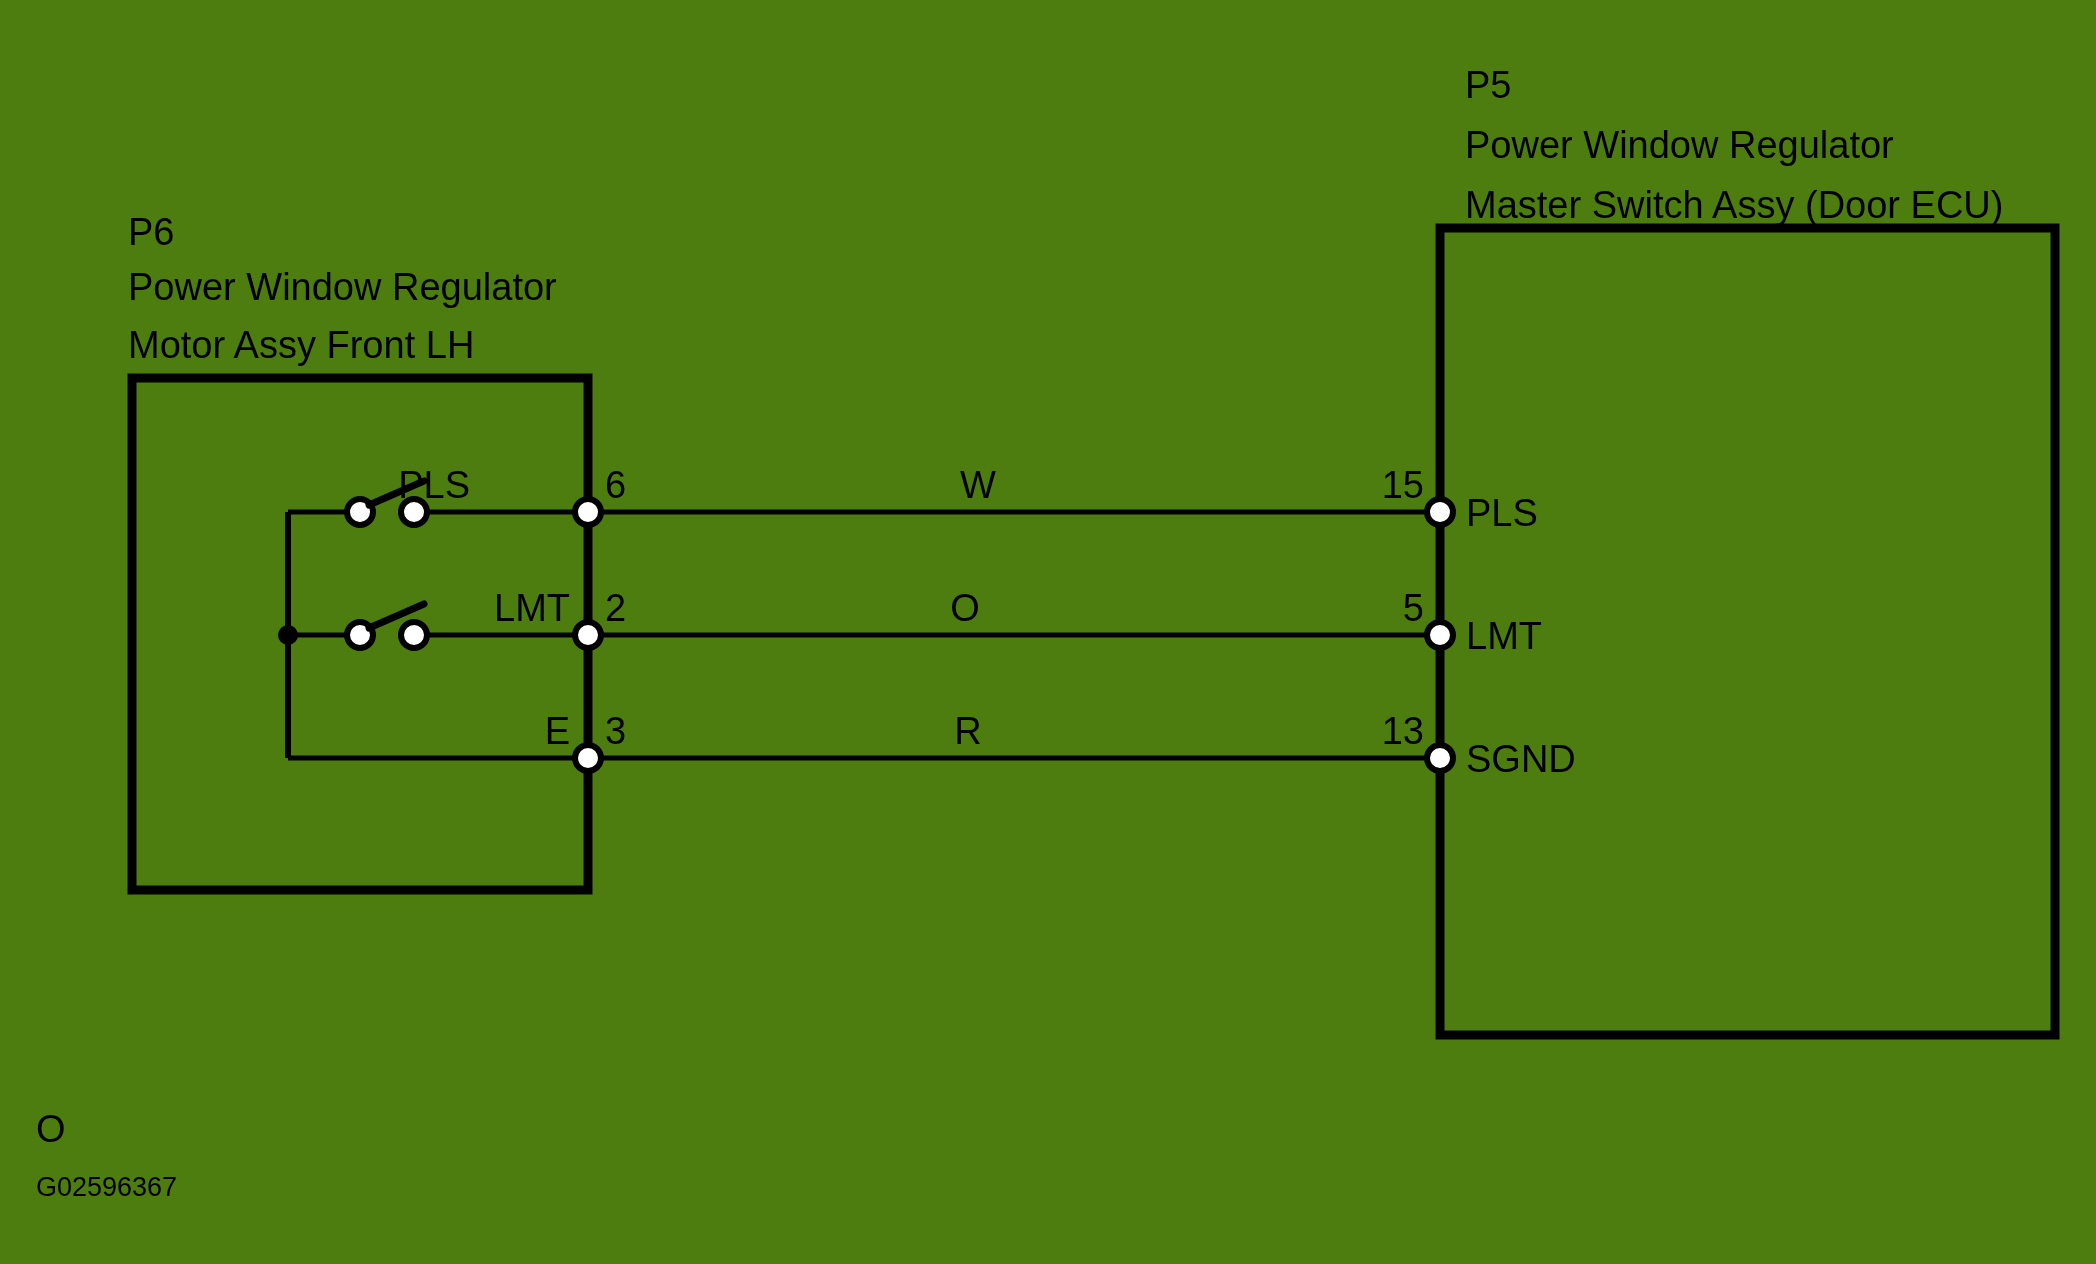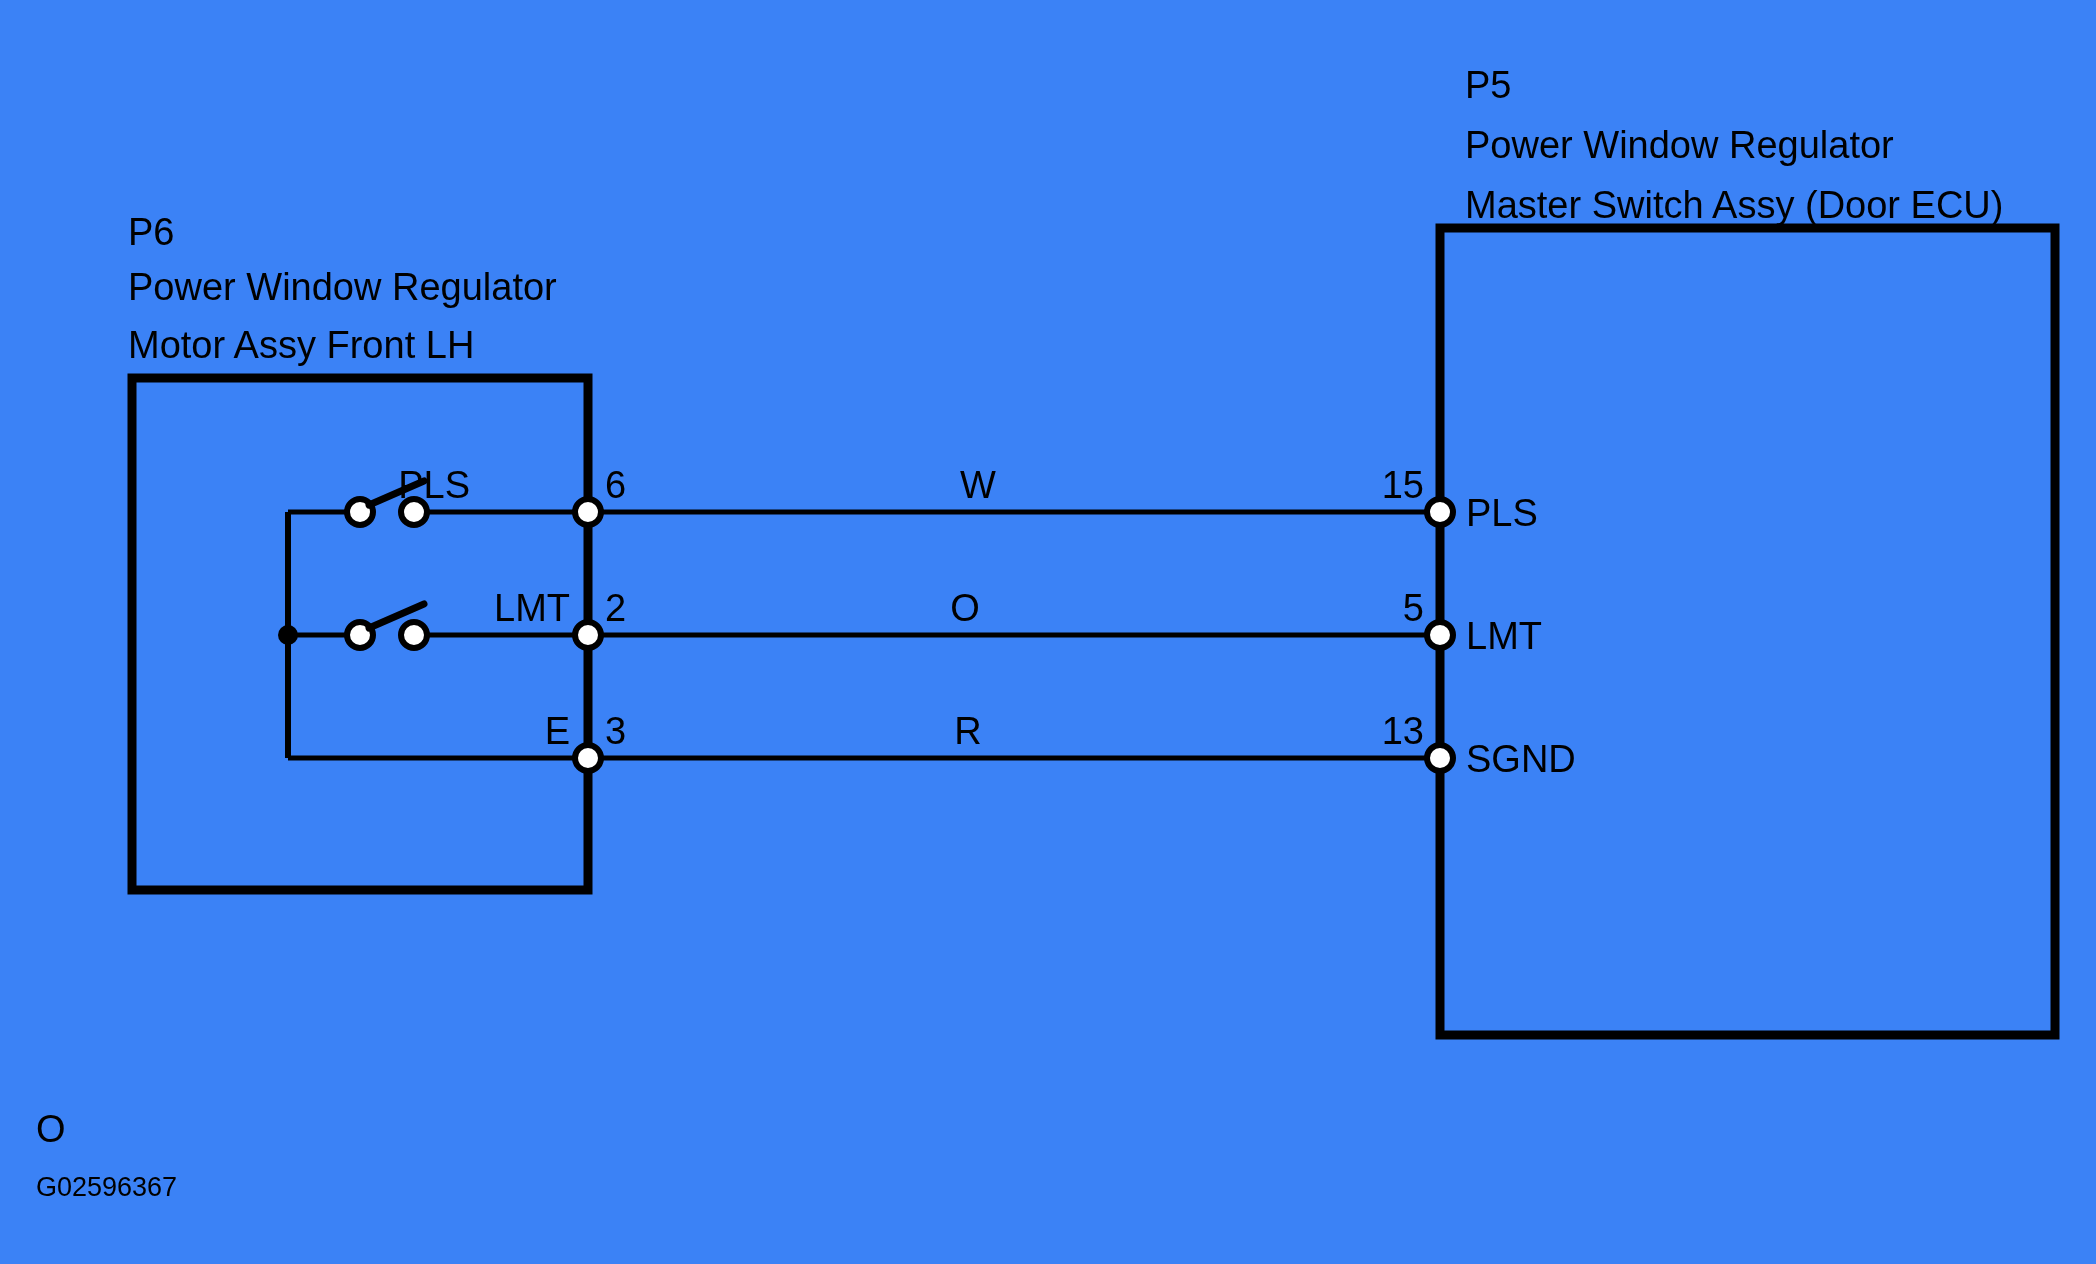--- a/index.html
+++ b/index.html
@@ -9,21 +9,21 @@
     background: #ffffff;
   }
   body {
     font-family: "Liberation Sans", sans-serif;
     color: #000000;
   }
   #diagram-root {
     position: relative;
     width: 2096px;
     height: 1264px;
-    background: #3b82f6;
+    background: #4d7c0f;
     overflow: hidden;
   }
   #diagram-svg {
     position: absolute;
     top: 0;
     left: 0;
     width: 2096px;
     height: 1264px;
   }
   .block-title {

